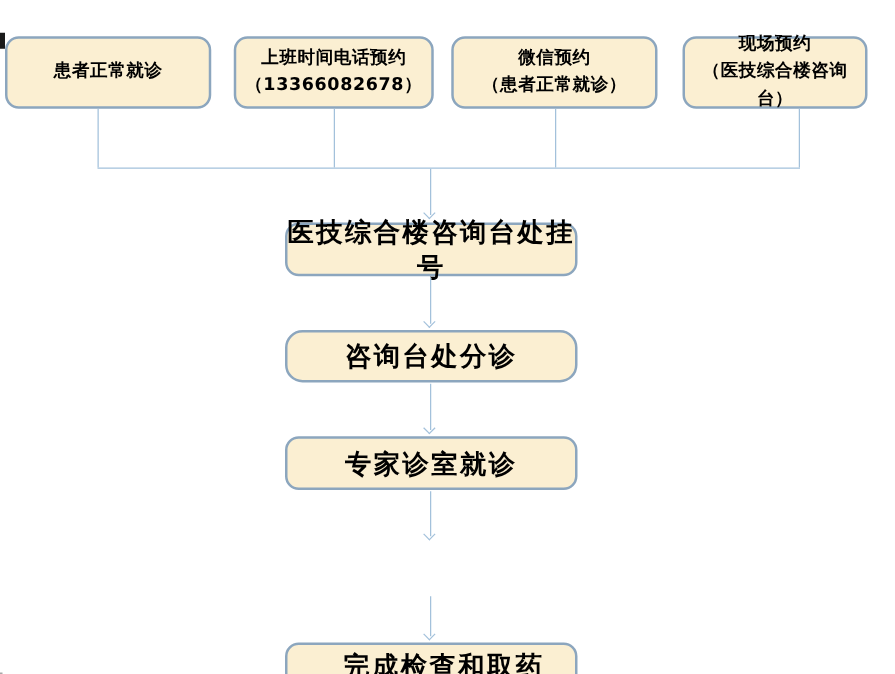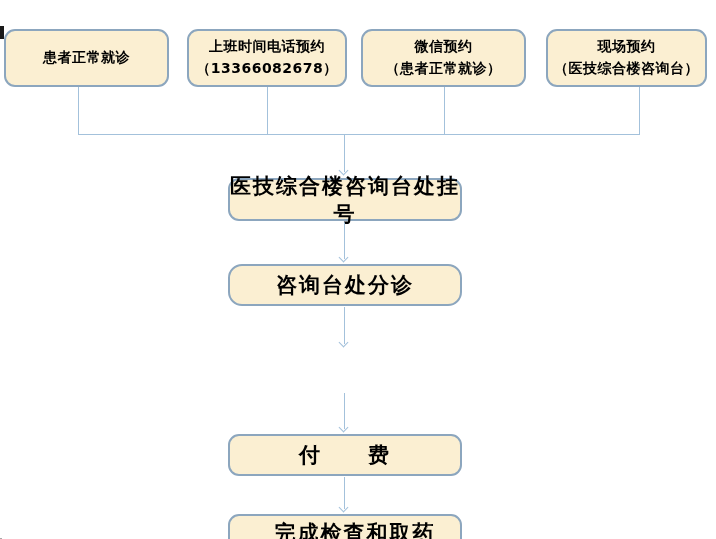--- a/index.html
+++ b/index.html
@@ -30,21 +30,21 @@
     align-items: center;
     justify-content: center;
     text-align: center;
     color: var(--text-color);
     font-weight: bold;
   }
   .tbox { top: 3px; height: 58px; font-size: 14px; letter-spacing: 0.5px; line-height: 1.55; }
   .tbox1 { left: 4px;   width: 165px; }
   .tbox2 { left: 187px; width: 160px; }
   .tbox3 { left: 361px; width: 165px; }
-  .tbox4 { left: 546px; width: 161px; }
+  .tbox4 { left: 546px; width: 148px; }
   .pbox { left: 228px; width: 234px; font-size: 21px; letter-spacing: 2px; }
   .pboxA { top: 152px; height: 43px; }
   .pboxB { top: 238px; height: 42px; border-radius: 14px; }
   .pboxC { top: 323px; height: 43px; }
   .pboxD { top: 408px; height: 42px; }
   .pboxE { top: 488px; height: 38px; padding-left: 20px; }
   
   .cline { position: absolute; background: var(--connector); }
   .stub { width: 1px; top: 61px; height: 47px; }
   .stub1 { left: 78px; }
@@ -125,20 +125,20 @@
       <span class="vline"></span>
       <span class="head"></span>
     </div>
 
   <div class="fbox pbox pboxA">
     <span>医技综合楼咨询台处挂号</span>
   </div>
   <div class="fbox pbox pboxB">
     <span>咨询台处分诊</span>
   </div>
-  <div class="fbox pbox pboxD">
-    <span>付　　费</span>
+  <div class="fbox pbox pboxC">
+    <span>专家诊室就诊</span>
   </div>
   <div class="fbox pbox pboxE">
     <span>完成检查和取药</span>
   </div>
 
 </div>
 
 </body></html>

